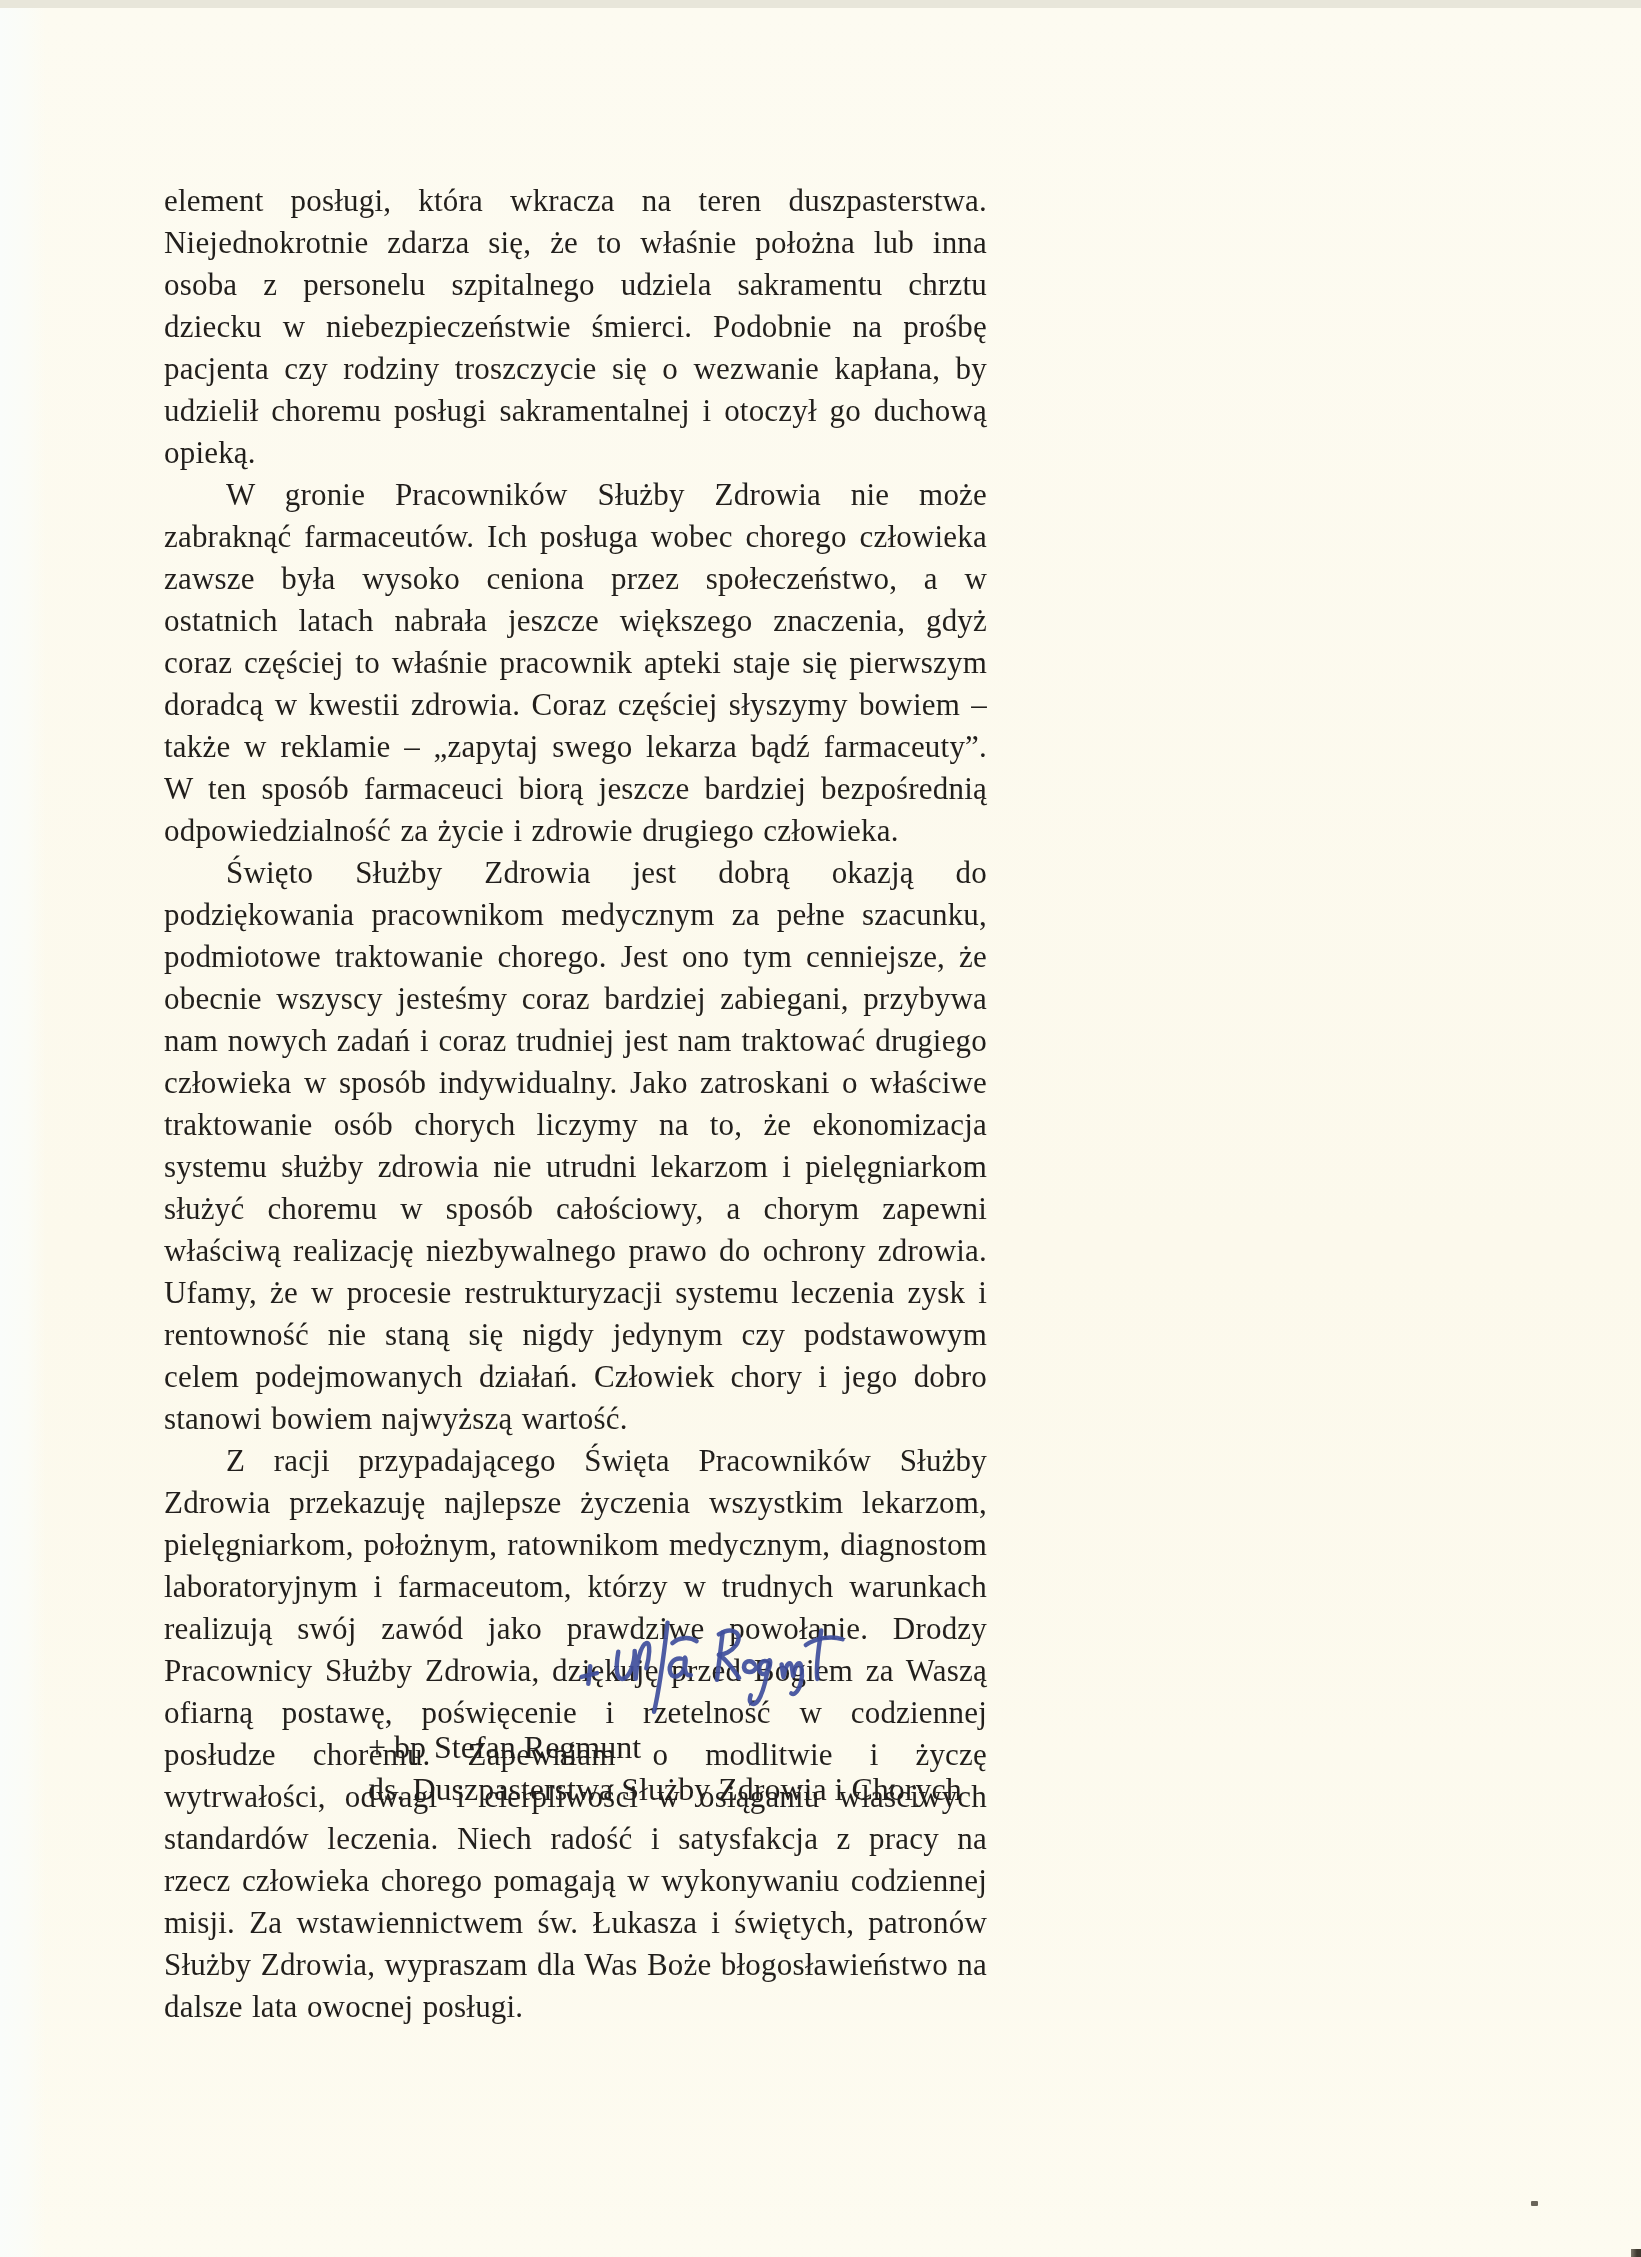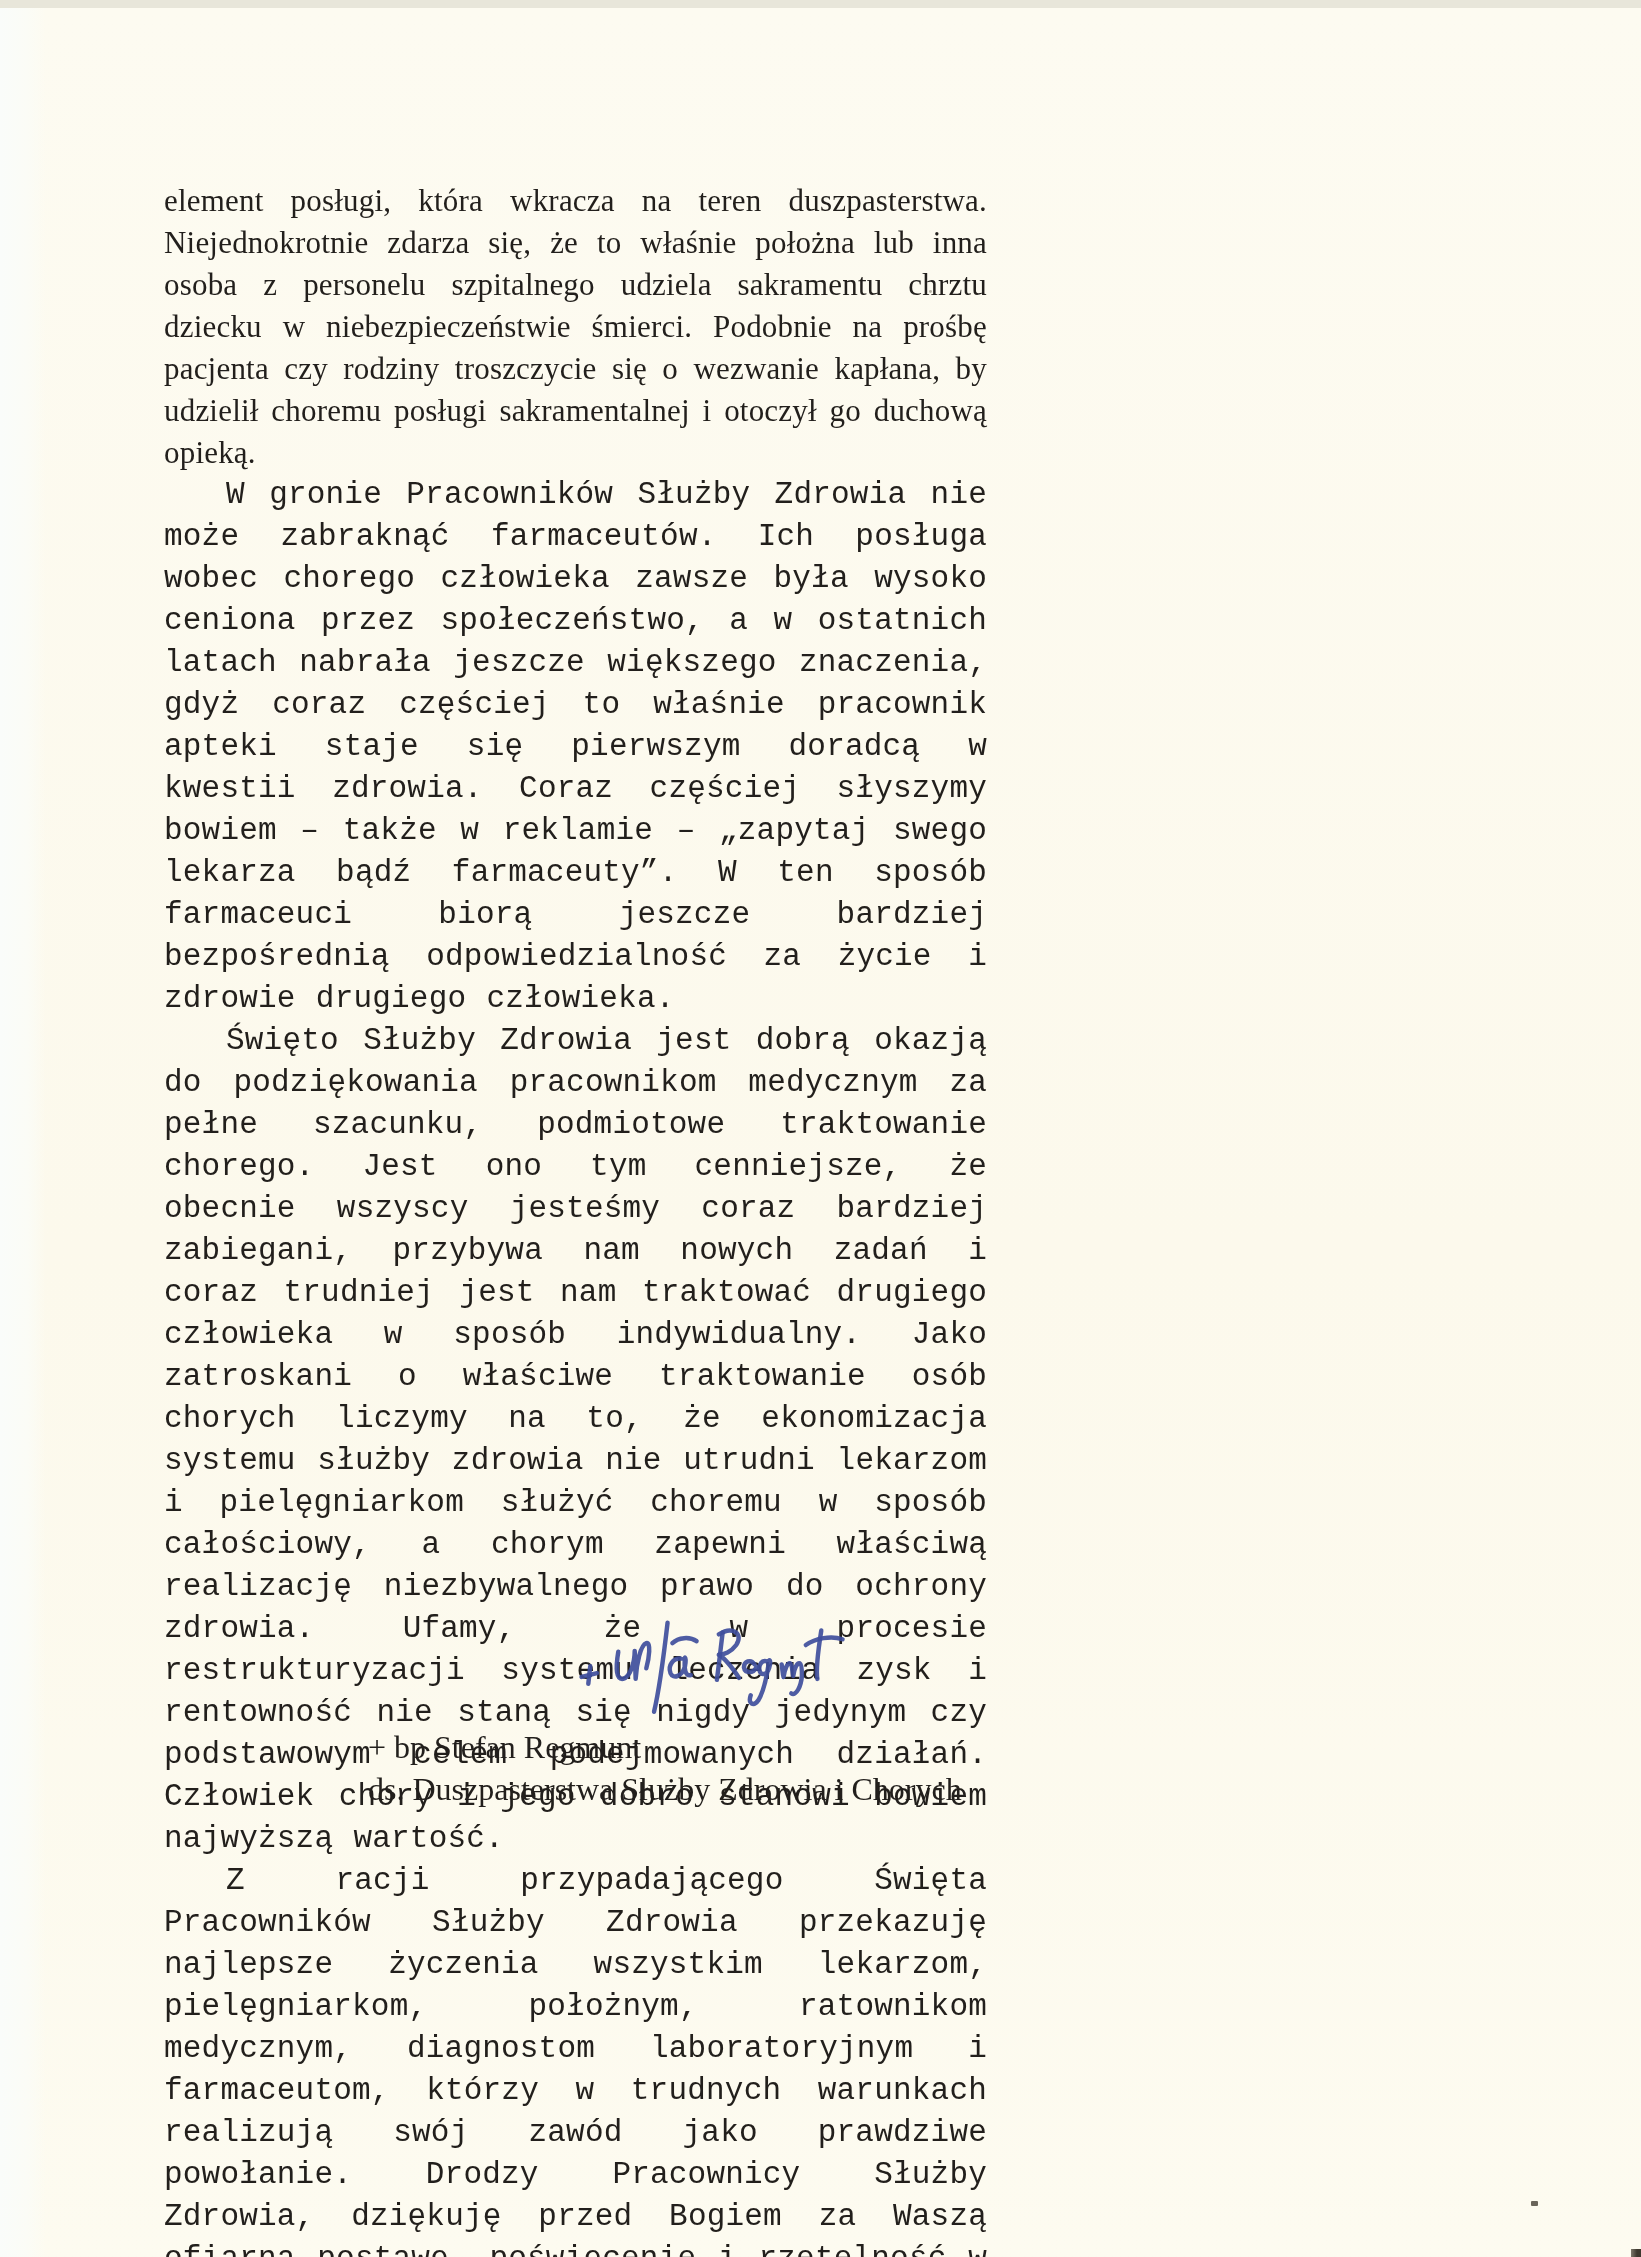--- a/index.html
+++ b/index.html
@@ -29,21 +29,21 @@
     top: 172px;
     width: 823px;
     text-align: justify;
     font-size: 31px;
     line-height: 42px;
     color: #221f1c;
     letter-spacing: 0.2px;
     word-spacing: 1.4px;
   }
   .letter-body p { margin: 0; padding: 0; }
-  .letter-body p.indent { text-indent: 62px; font-family: Liberation Mono, monospace; }
+  .letter-body p.indent { text-indent: 62px; }
 
   
   .sig-script {
     position: absolute;
     left: 568px;
     top: 1607px;
     width: 290px;
     height: 121px;
   }
   .sig-script svg { width: 100%; height: 100%; }

